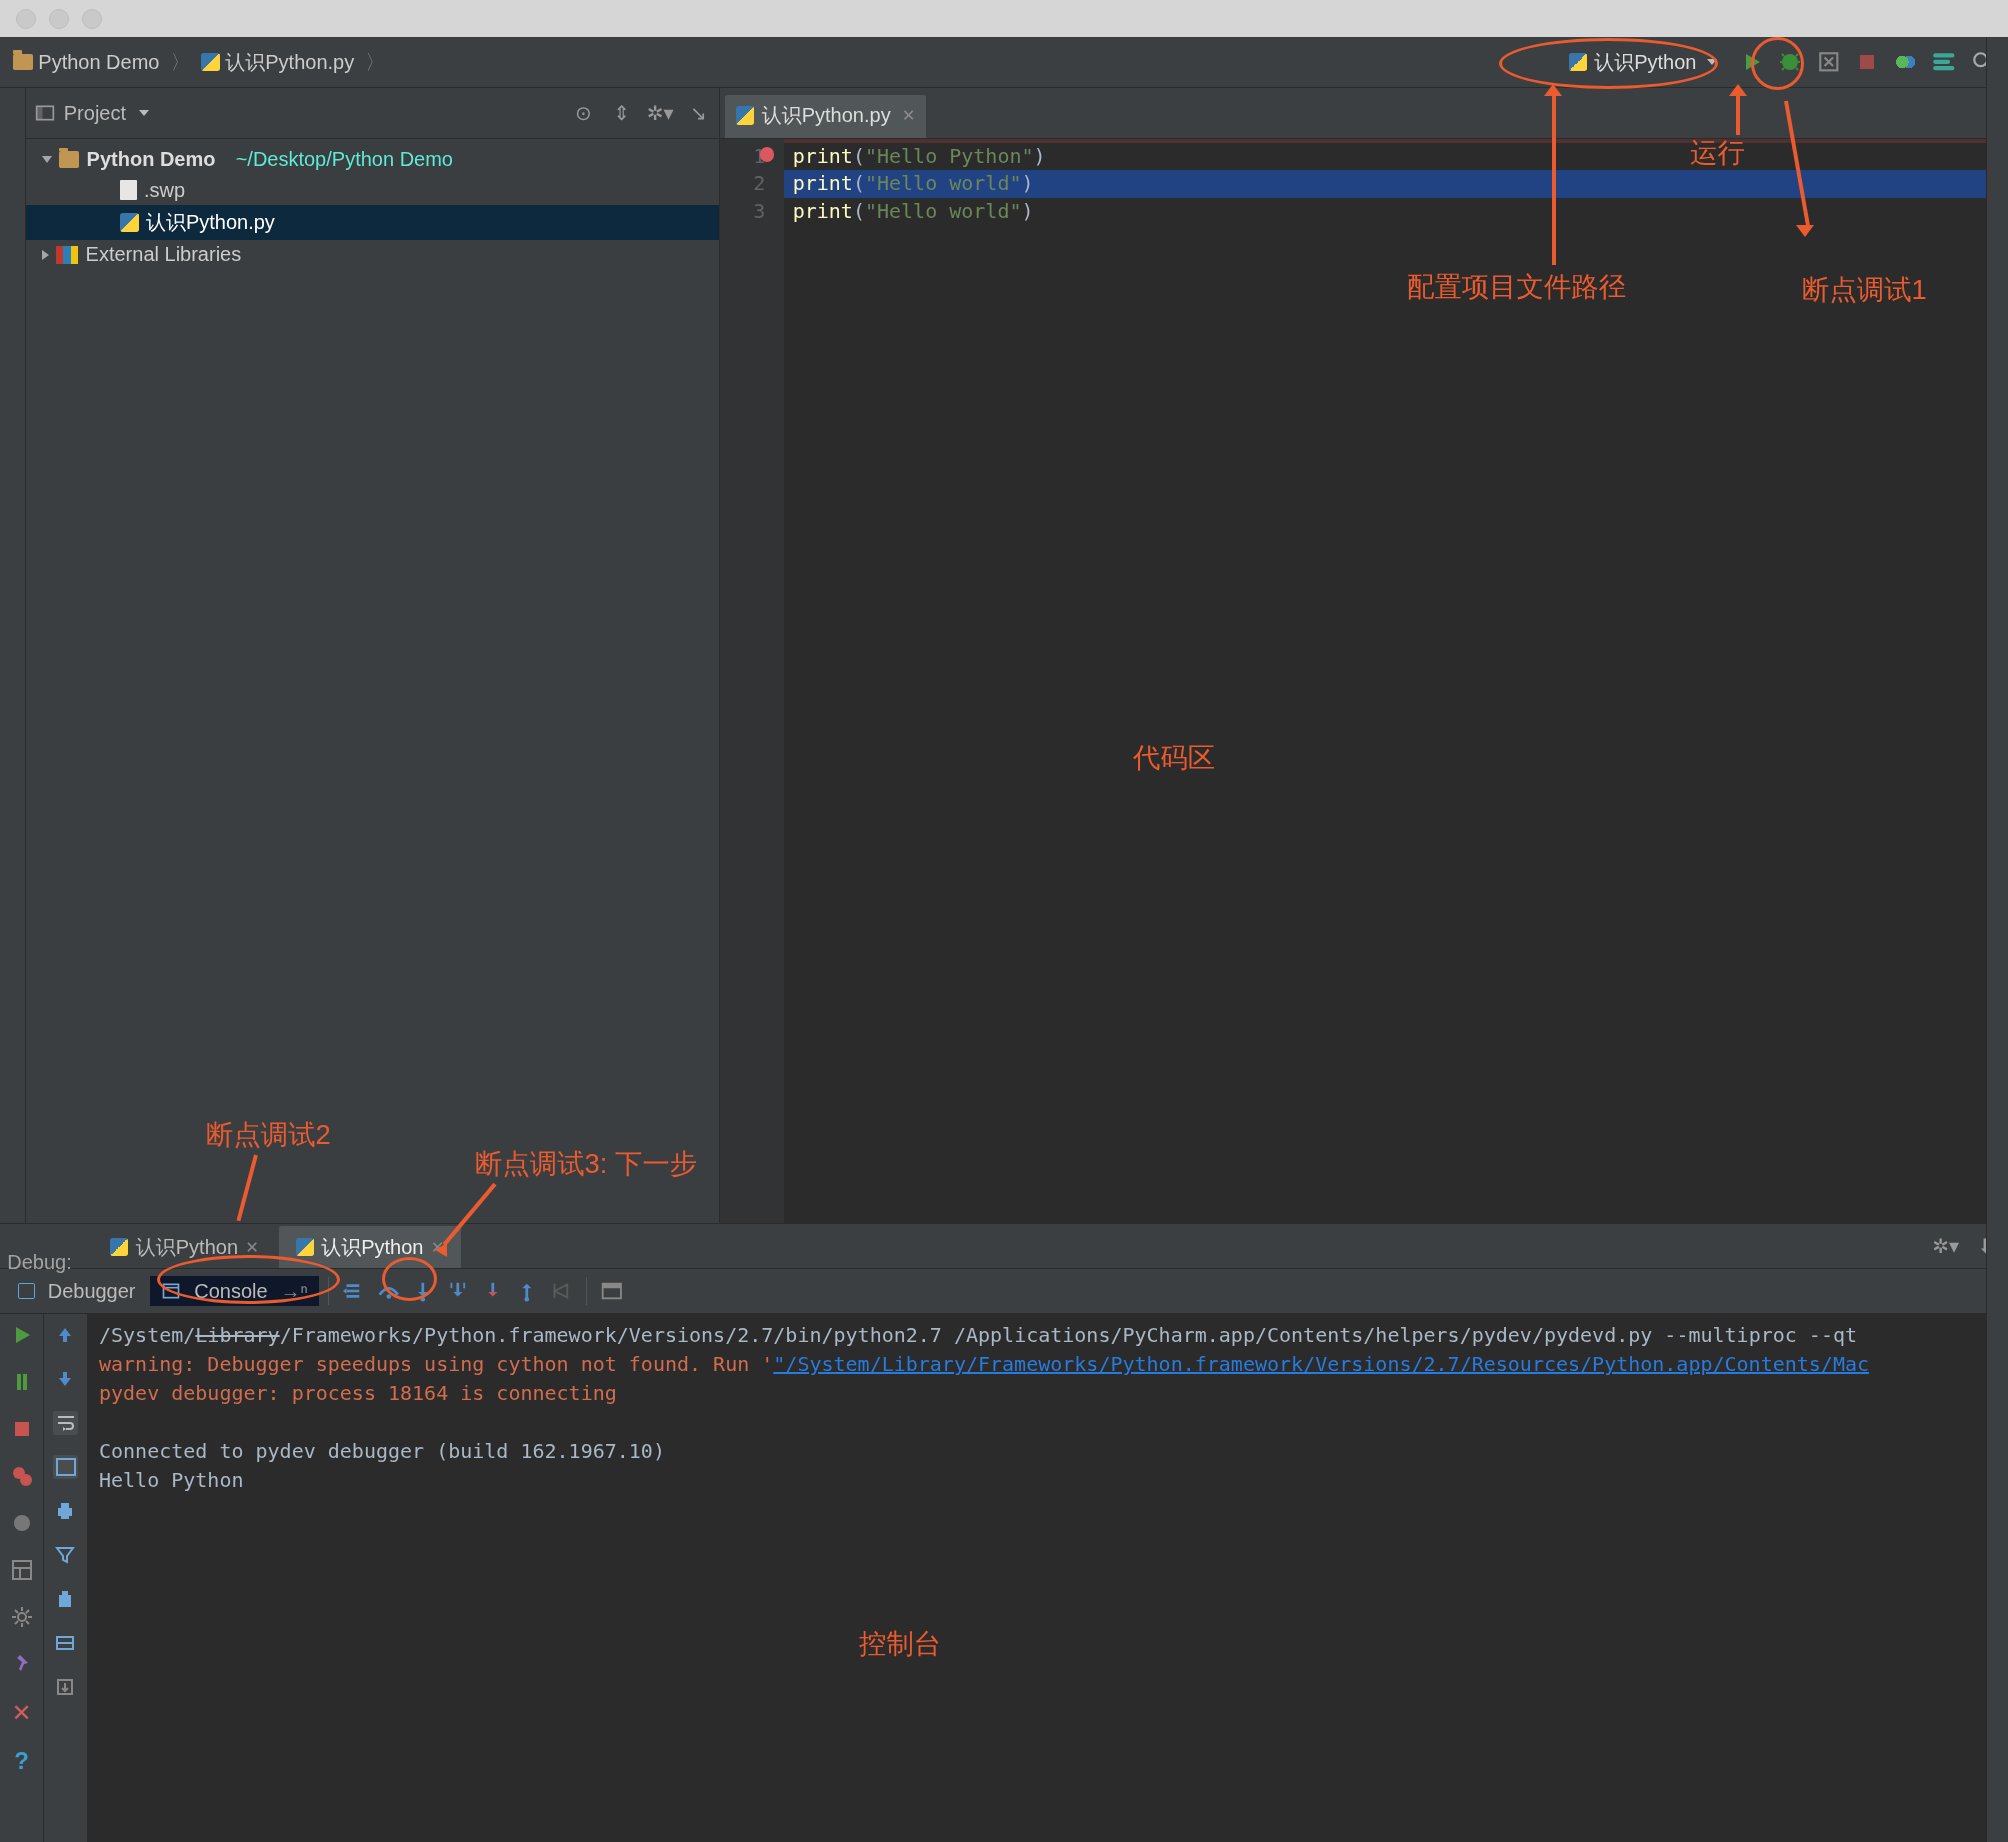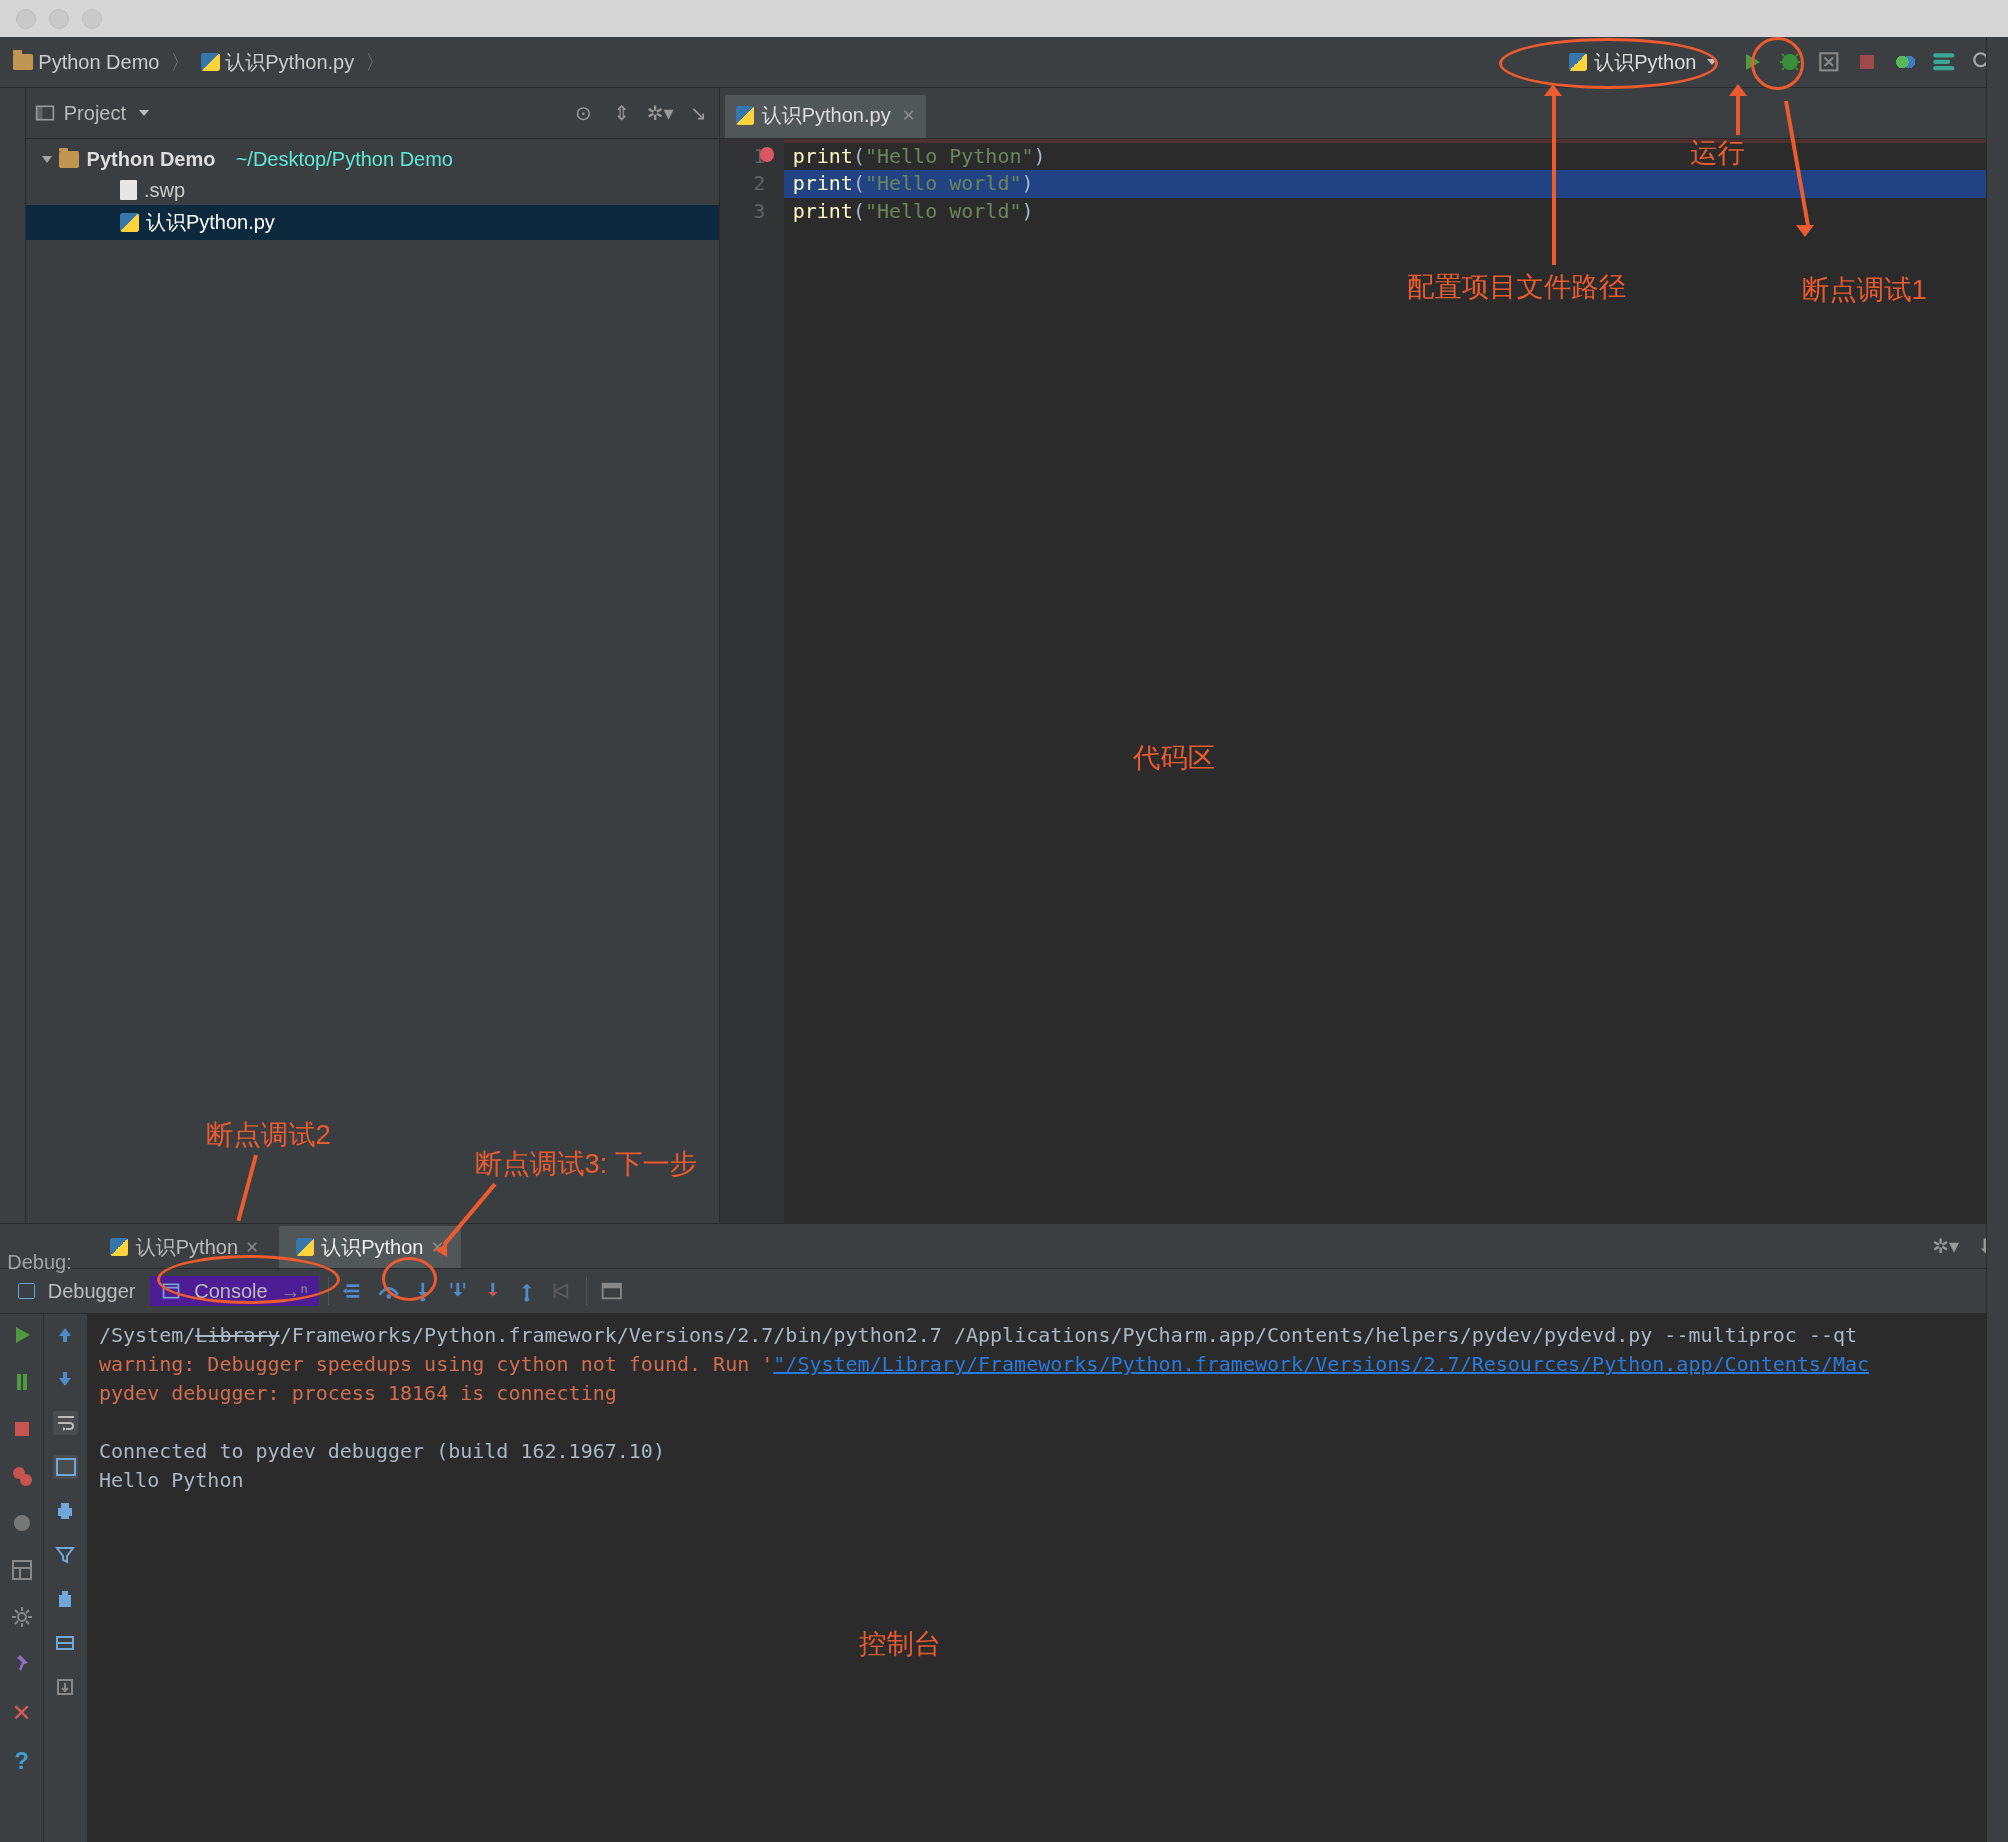--- a/index.html
+++ b/index.html
@@ -96,21 +96,21 @@
   .debug-area { border-top:0.9px solid #2b2b2b;}
   .debug-tabs { height:44px; background:#3c3f41; display:flex; align-items:flex-end; padding-left:7.3px; gap:3.7px;}
   .debug-label { color:#a3a3a3; font-size:20px; align-self:center; margin-right:18.3px;margin-top:32px;}
   .dtab { display:flex; align-items:center; gap:7.3px; padding:7.3px 16.4px; background:#3c3f41; color:#bbb; font-size:20px; border-top-left-radius:2.7px;border-top-right-radius:2.7px;}
   .dtab.active { background:#515658; color:#eee;}
   .dtab .close-x{ color:#888; font-size:16.4px;}
   .debug-right-icons{ margin-left:auto; display:flex; gap:18.3px; align-items:center; padding-right:11px; align-self:center;}
 
   .debug-toolbar { height:46px; background:#3c3f41; border-top:0.9px solid #2b2b2b; border-bottom:0.9px solid #2b2b2b; display:flex; align-items:center; gap:3.7px; padding-left:7.3px;}
   .dt-sub { display:flex; align-items:center; gap:13px; padding:3.7px 11px; font-size:20px; color:#bbb;}
-  .dt-sub.active { background:#4c1d95; }
+  .dt-sub.active { background:#0f172a; }
   .pin-i{ width:16.4px;height:16.4px; border:1.8px solid #5aa7e0; border-radius:1.8px; display:inline-block;}
   .dt-sep{ width:0.9px; height:27.4px; background:#555; margin:0 5.5px;}
   .step-btn { width:31px; height:31px; display:flex; align-items:center; justify-content:center;}
   .step-btn svg{width:25.6px;height:22px;}
   .disabled svg *{color:#5a5a5a;}
 
   .console-row { display:flex; height:530px;}
   .run-col { width:44px; background:#3c3f41; border-right:0.9px solid #2b2b2b; display:flex; flex-direction:column; align-items:center; padding-top:9.1px; gap:20px;}
   .run-col svg{width:24px;height:24px;}
   .run-col .xbtn{color:#cd5c5c; font-size:24px;}
@@ -232,20 +232,25 @@
       </div>
       <div class="tree-row">
         <span class="indent2"></span>
         <span class="file-icon"></span>
         <span>.swp</span>
       </div>
       <div class="tree-row selected">
         <span class="indent2"></span>
         <span class="pyscript-icon"></span>
         <span>认识Python.py</span>
+      </div>
+      <div class="tree-row">
+        <span class="arrow-r"></span>
+        <span class="lib-icon"></span>
+        <span>External Libraries</span>
       </div>
     </div>
   </div>
 
   <div class="editor-col">
     <div class="editor-tabs">
       <div class="etab">
         <span class="pyscript-icon"></span>
         <span>认识Python.py</span>
         <span class="close-x">✕</span>

